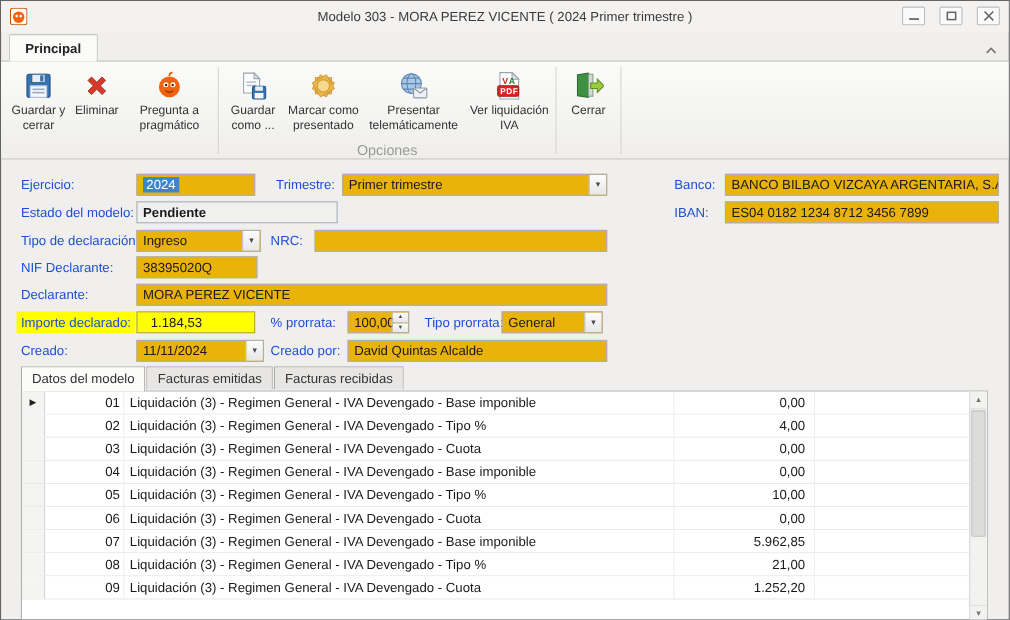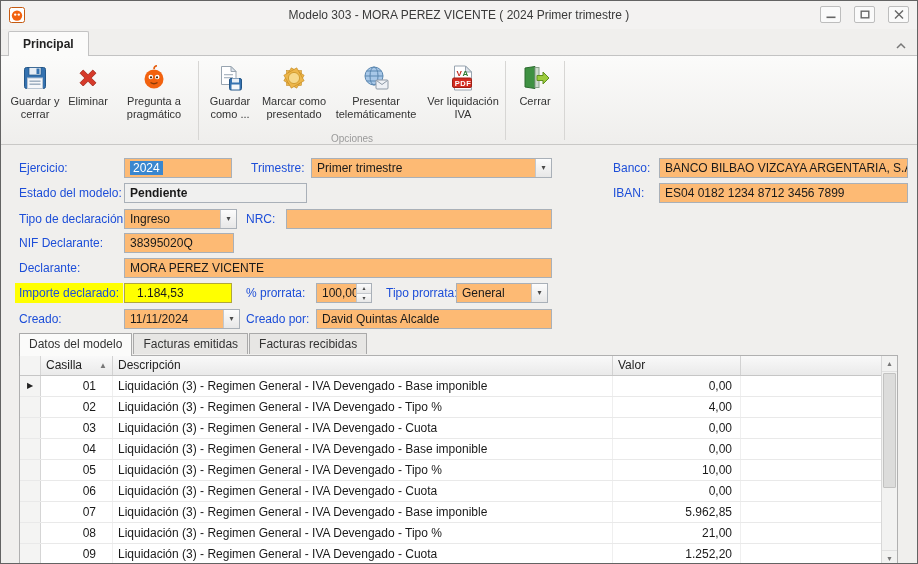--- a/index.html
+++ b/index.html
@@ -18,27 +18,27 @@
   .ribbon-tab{position:absolute;left:7px;top:2px;height:25px;line-height:24px;padding:0 14px;background:#fbfbfa;border:1px solid #c3c3c3;border-bottom:none;border-radius:2px 2px 0 0;color:#222;}
   .collapse{position:absolute;right:10px;top:10px;}
 
   
   .ribbon{position:absolute;left:0;top:54px;right:0;height:90px;background:linear-gradient(#fbfbfa,#efeeec);border-top:1px solid #c3c3c3;border-bottom:1px solid #c9c8c6;display:flex;align-items:flex-start;padding:3px 2px 0 5px;}
   .rbtn{display:flex;flex-direction:column;align-items:center;text-align:center;padding-top:3px;height:74px;cursor:default;}
   .ricon{height:32px;display:flex;align-items:center;justify-content:center;}
   .rlabel{font-size:11px;line-height:13px;color:#333;margin-top:1px;}
   .rsep{width:1px;align-self:stretch;background:#d7d6d4;margin:2px 2px 4px 2px;}
   .rgroup{display:flex;position:relative;height:87px;padding-bottom:13px;}
-  .gcaption{position:absolute;left:0;right:0;bottom:2px;text-align:center;font-size:10px;color:#9a9a9a;}
+  .gcaption{position:absolute;left:0;right:0;bottom:2px;text-align:center;font-size:13px;color:#9a9a9a;}
 
   
   .formarea{position:absolute;left:0;top:144px;width:100%;height:188px;}
   .lbl{position:absolute;height:20px;line-height:20px;white-space:nowrap;color:#1d4ed8;}
   .lbl.yellow{background:#ffff00;padding:0 4px;}
-  .fld{position:absolute;height:20px;line-height:18px;background:#fdba74;border:1px solid #a9b0b8;padding:0 5px;overflow:hidden;white-space:nowrap;}
+  .fld{position:absolute;height:20px;line-height:18px;background:#eab308;border:1px solid #a9b0b8;padding:0 5px;overflow:hidden;white-space:nowrap;}
   .fld.gray{background:#f0f0ef;font-weight:bold;}
   .fld.yellow{background:#ffff00;border-color:#b0a73c;text-indent:7px;}
   .sel{background:#3a87cf;color:#fff;padding:0 3px;}
   .combo{padding-right:18px;}
   .dd{position:absolute;right:0;top:0;width:16px;height:18px;background:linear-gradient(#fcfcfc,#e7e7e7);border-left:1px solid #c3c7cc;text-align:center;font-size:8px;line-height:18px;color:#4a4a4a;text-indent:0;}
   .spin{padding-right:17px;}
   .spinbtns{position:absolute;right:0;top:0;width:15px;height:18px;display:flex;flex-direction:column;}
   .sb{flex:1;font-size:6px;line-height:8px;text-align:center;background:linear-gradient(#fcfcfc,#e7e7e7);border-left:1px solid #c3c7cc;color:#4a4a4a;}
   .sb + .sb{border-top:1px solid #c3c7cc;}
 
@@ -48,21 +48,21 @@
   .dtab.active{height:23px;line-height:21px;background:#fbfbfa;margin-bottom:0;}
 
   
   .grid{position:absolute;left:18px;top:354px;width:879px;height:212px;background:#fff;border:1px solid #b0b0b0;overflow:hidden;z-index:1;}
   .ghead{display:flex;height:20px;background:linear-gradient(#f9f9f9,#eaeaea);border-bottom:1px solid #c6c6c6;color:#222;}
   .ghead .gcell{border-right:1px solid #d2d2d2;line-height:19px;padding:0 5px;overflow:hidden;white-space:nowrap;}
   .grow{display:flex;height:21px;border-bottom:1px solid #e9e9e9;background:#fff;}
   .grow .gcell{border-right:1px solid #efefef;line-height:20px;padding:0 5px;overflow:hidden;white-space:nowrap;}
   .gcell.ind{width:21px;background:#f4f4f3;border-right:1px solid #d5d5d5 !important;padding:0;text-align:center;font-size:8px;line-height:20px;color:#222;}
   .gcell.casilla{width:72px;}
-  .grow .gcell.casilla{text-align:right;padding-right:16px;}
+  .grow .gcell.casilla{text-align:right;padding-right:3px;}
   .gcell.desc{width:500px;}
   .gcell.valor{width:128px;}
   .grow .gcell.valor{text-align:right;padding-right:8px;}
   .gcell.rest{flex:1;border-right:none !important;}
   .sort{font-size:8px;color:#777;float:right;line-height:19px;}
   .vscroll{position:absolute;right:0;top:0;bottom:0;width:16px;background:#f2f2f1;border-left:1px solid #d8d8d8;}
   .sarrow{position:absolute;left:0;right:0;height:16px;display:flex;align-items:center;justify-content:center;font-size:7px;color:#777;background:#f2f2f1;}
   .sarrow.up{top:0;border-bottom:1px solid #e0e0e0;}
   .sarrow.down{bottom:0;border-top:1px solid #e0e0e0;}
   .sthumb{position:absolute;left:1px;right:1px;top:17px;height:115px;background:#dcdcdb;border:1px solid #c2c2c1;border-radius:1px;}
@@ -255,27 +255,20 @@
     <div class="fld" style="left:315px;top:164px;width:236px"><span>David Quintas Alcalde</span></div>
   </div>
 
   <div class="doctabs">
     <span class="dtab active">Datos del modelo</span>
     <span class="dtab">Facturas emitidas</span>
     <span class="dtab">Facturas recibidas</span>
   </div>
 
   <div class="grid">
-    <div class="ghead">
-      <div class="gcell ind"></div>
-      <div class="gcell casilla"><span>Casilla</span><span class="sort">▲</span></div>
-      <div class="gcell desc">Descripción</div>
-      <div class="gcell valor">Valor</div>
-      <div class="gcell rest"></div>
-    </div>
     <div>
         <div class="grow">
           <div class="gcell ind">▶</div>
           <div class="gcell casilla">01</div>
           <div class="gcell desc">Liquidación (3) - Regimen General - IVA Devengado - Base imponible</div>
           <div class="gcell valor">0,00</div>
           <div class="gcell rest"></div>
         </div>
         <div class="grow">
           <div class="gcell ind"></div>

